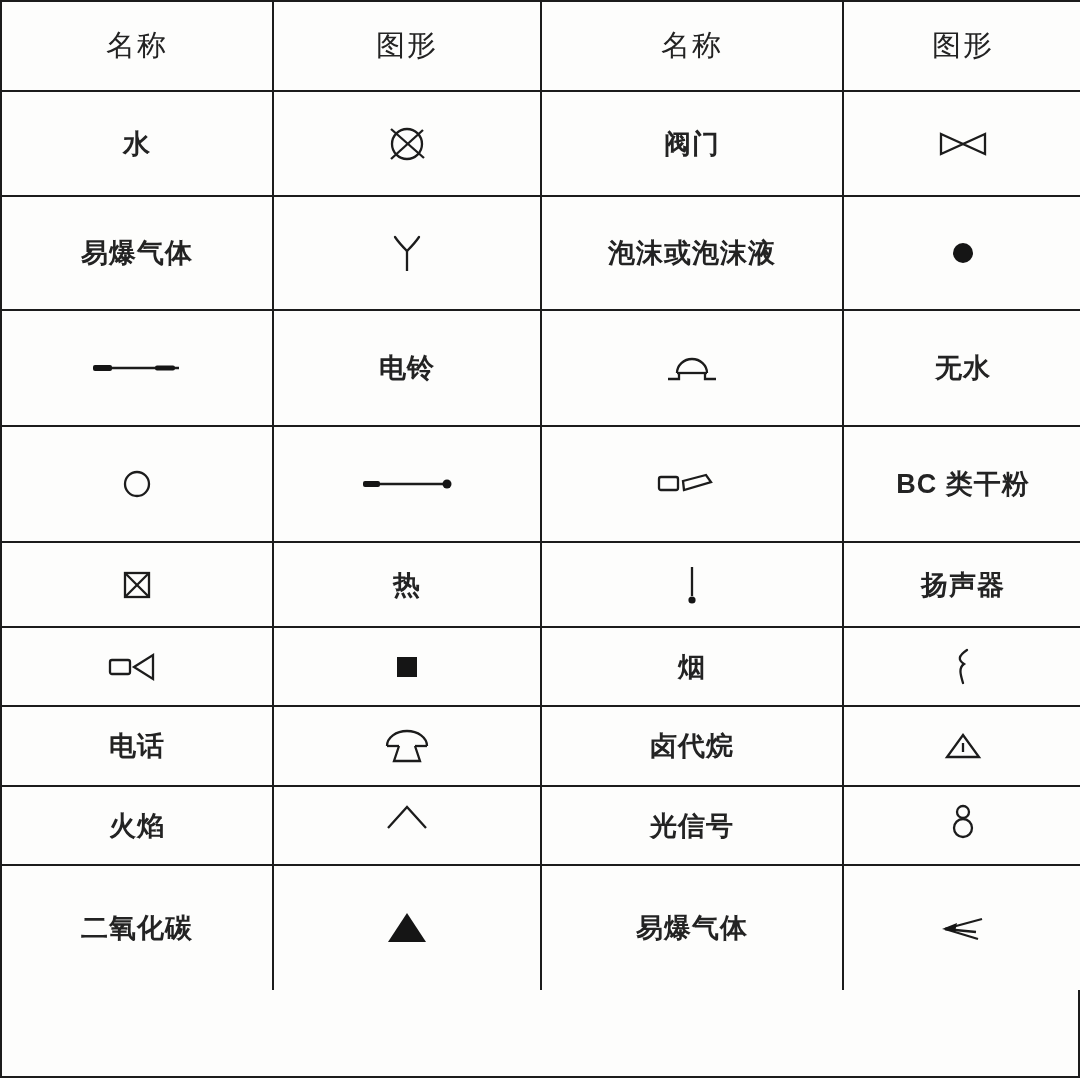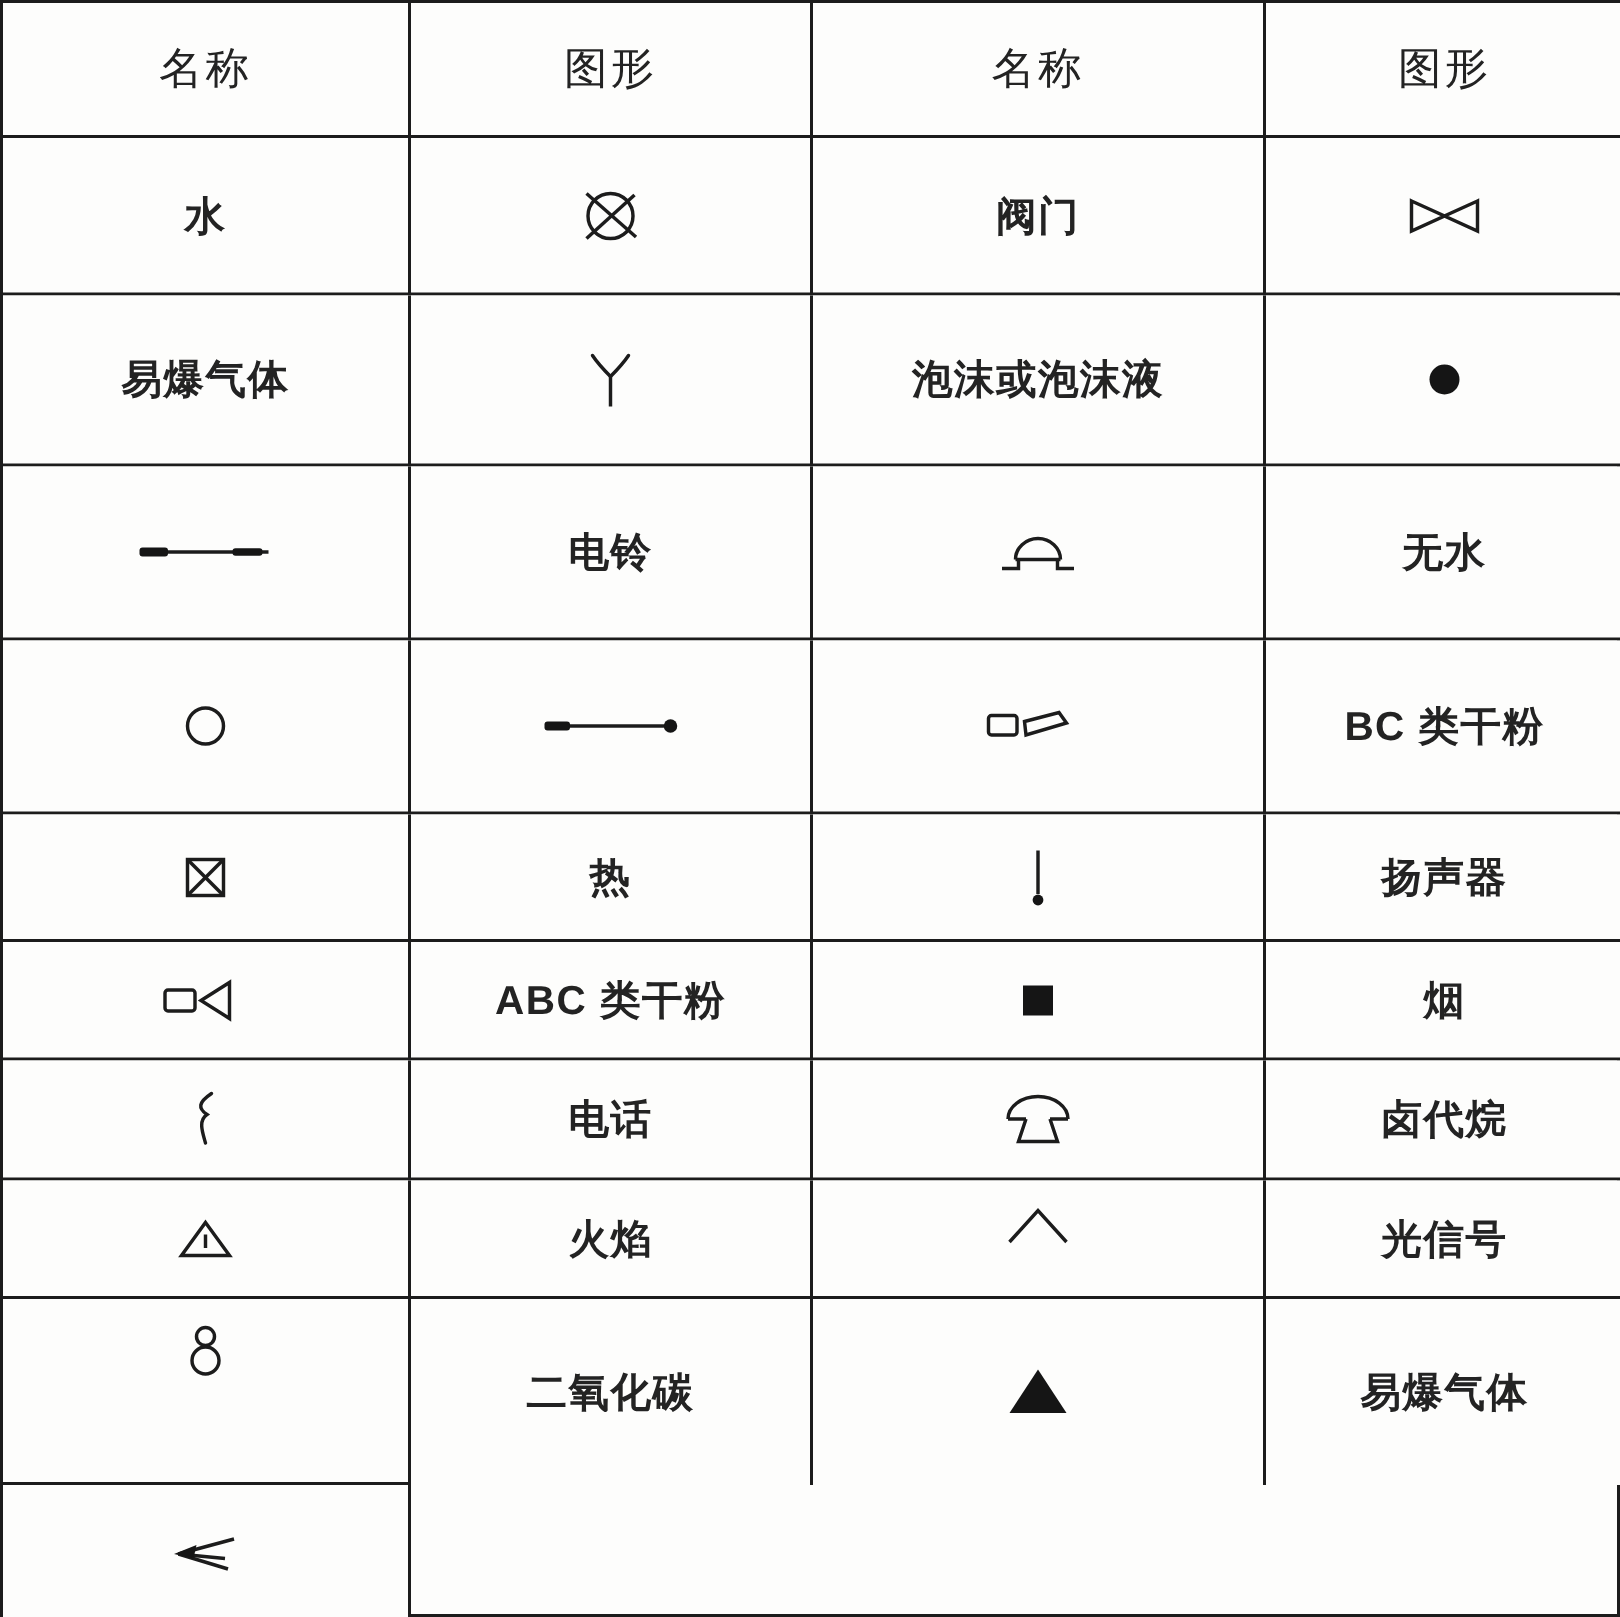--- a/index.html
+++ b/index.html
@@ -130,21 +130,20 @@
       </svg>
     </div>
     <div class="cell lbl">扬声器</div>
     <div class="cell sym">
       <svg width="60" height="34" viewBox="0 0 60 34" aria-label="loudspeaker-icon">
         <rect class="stroke" x="3" y="10" width="20" height="14" rx="2"></rect>
         <polygon class="stroke" points="27,17 46,5 46,29"></polygon>
       </svg>
     </div>
 
-    <div class="cell lbl">ABC 类干粉</div>
     <div class="cell sym">
       <svg width="24" height="24" viewBox="0 0 24 24" aria-label="filled-square-icon">
         <rect class="fillb" x="2" y="2" width="20" height="20"></rect>
       </svg>
     </div>
     <div class="cell lbl">烟</div>
     <div class="cell sym">
       <svg width="20" height="40" viewBox="0 0 20 40" aria-label="smoke-squiggle-icon">
         <path class="stroke" d="M14 3 C5 9 5 13 11 17 C5 21 8 29 10 36" stroke-linecap="round"></path>
       </svg>

